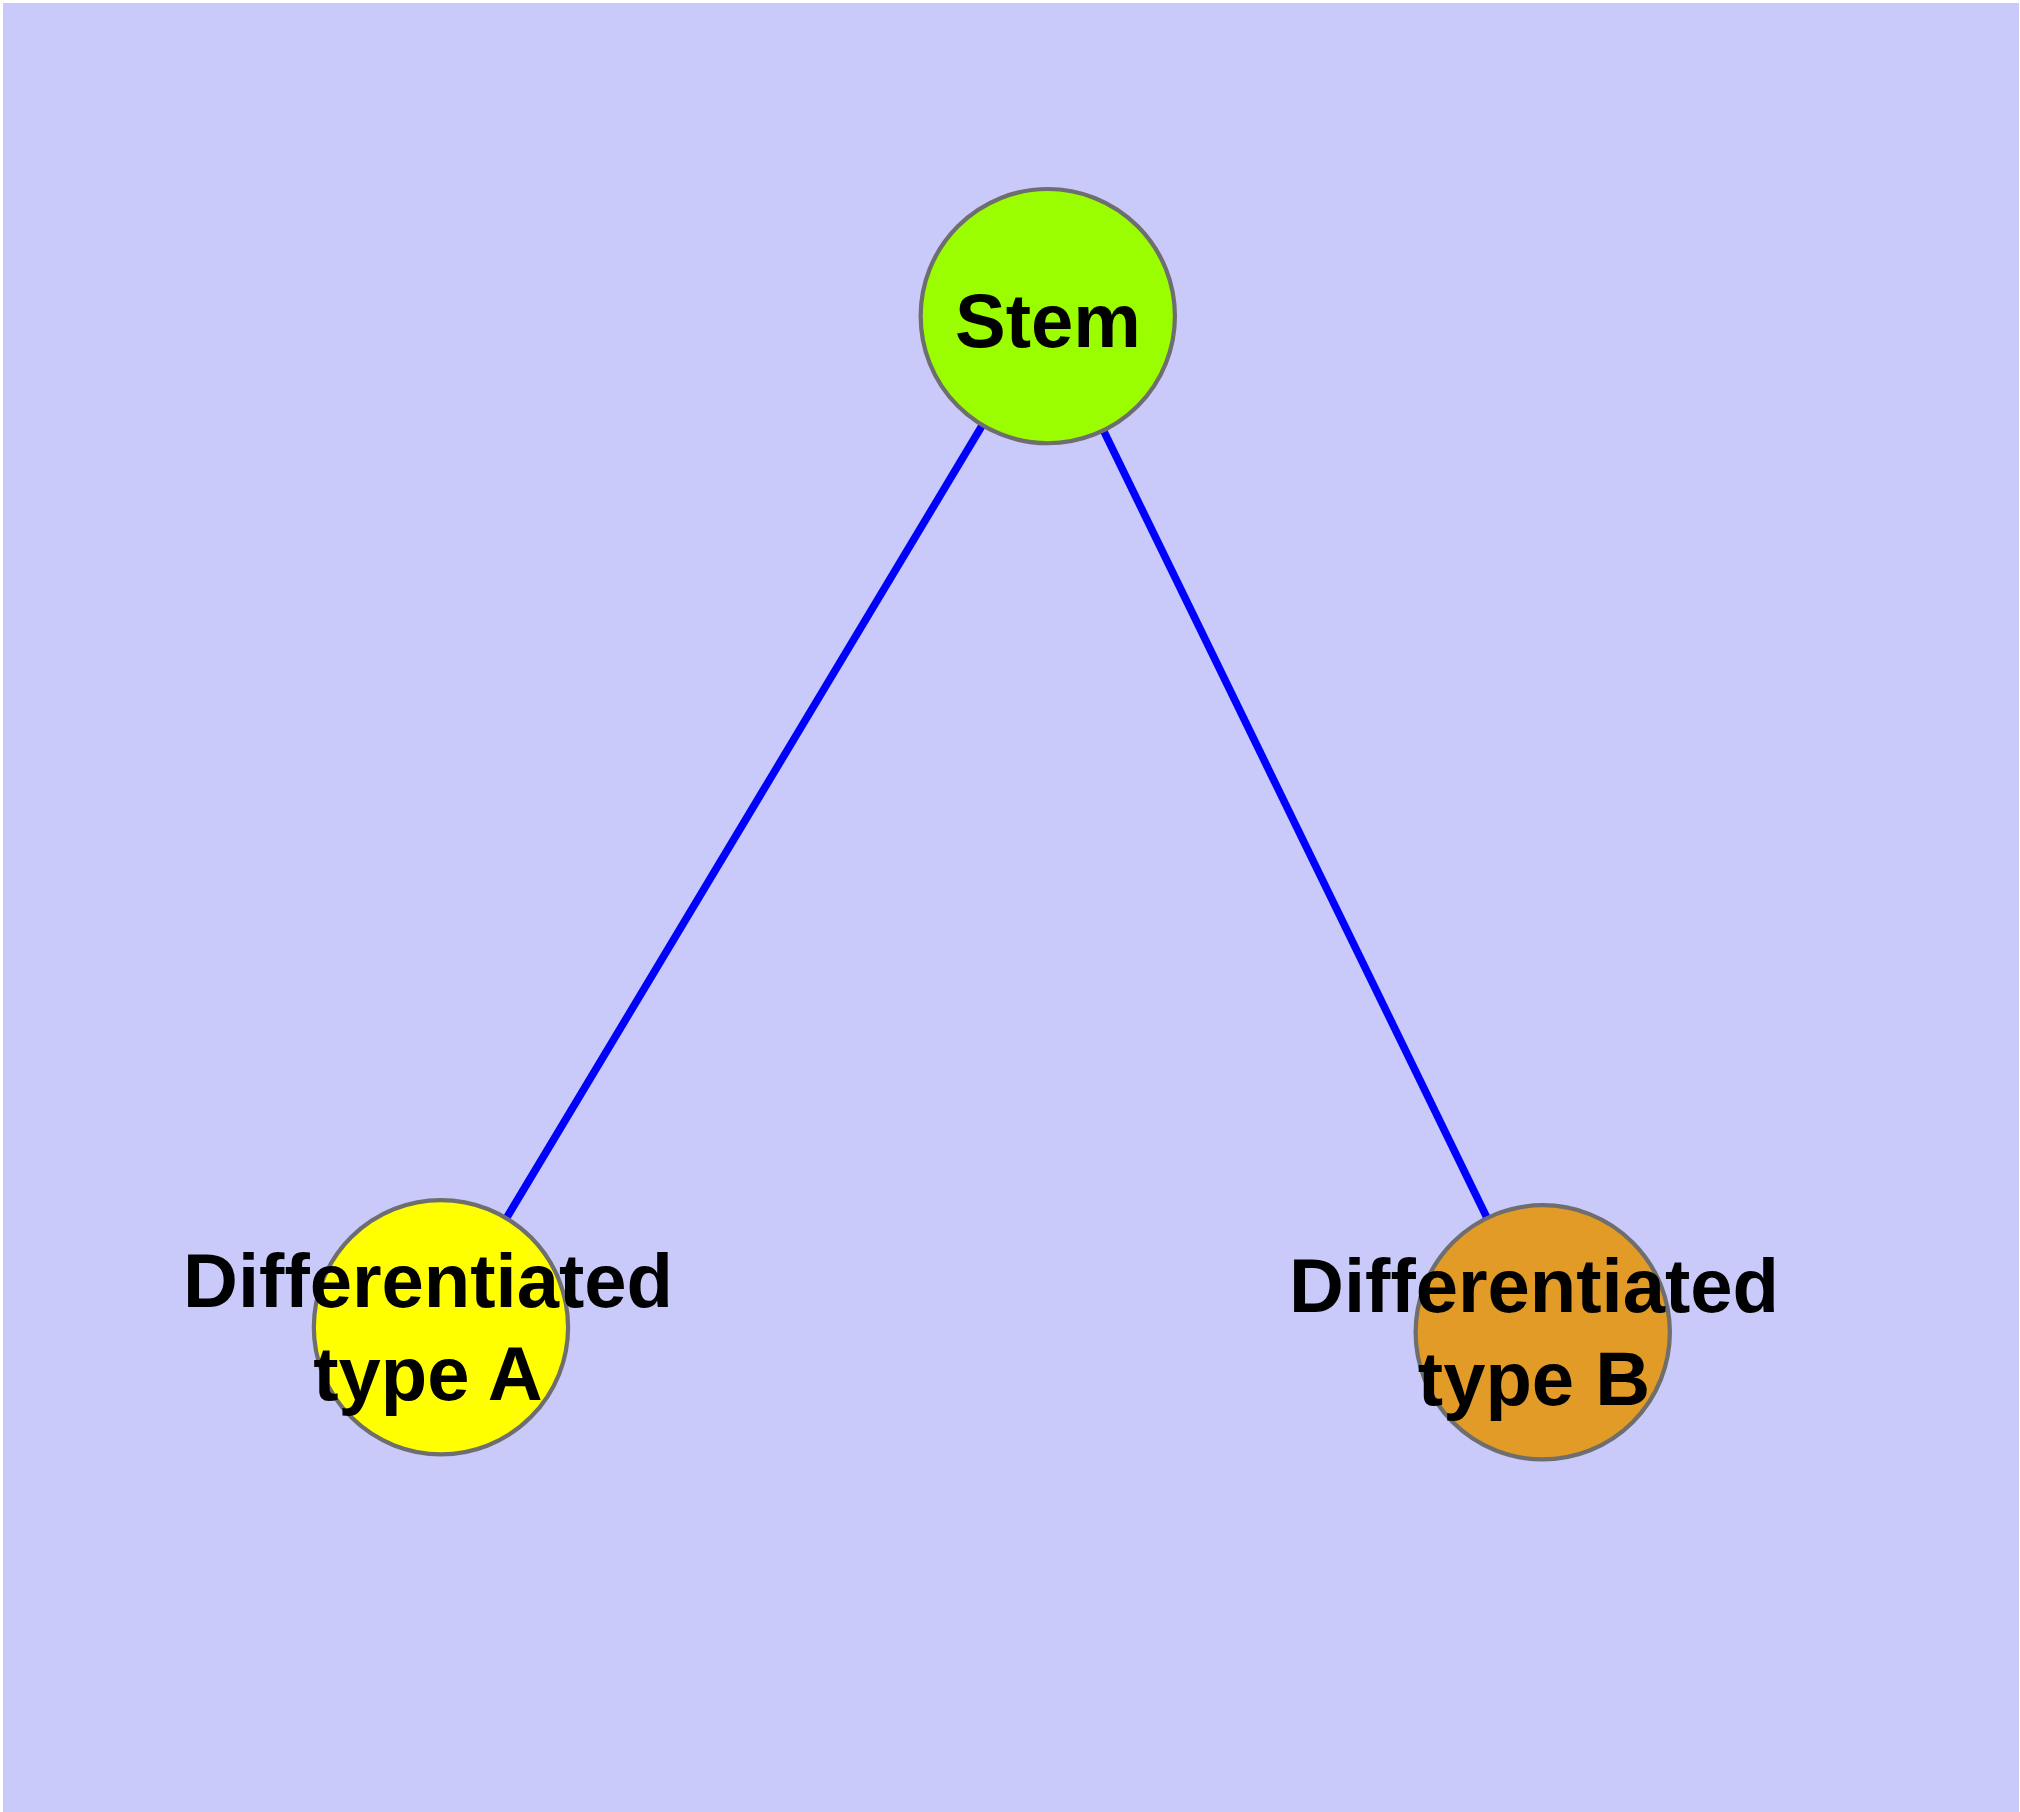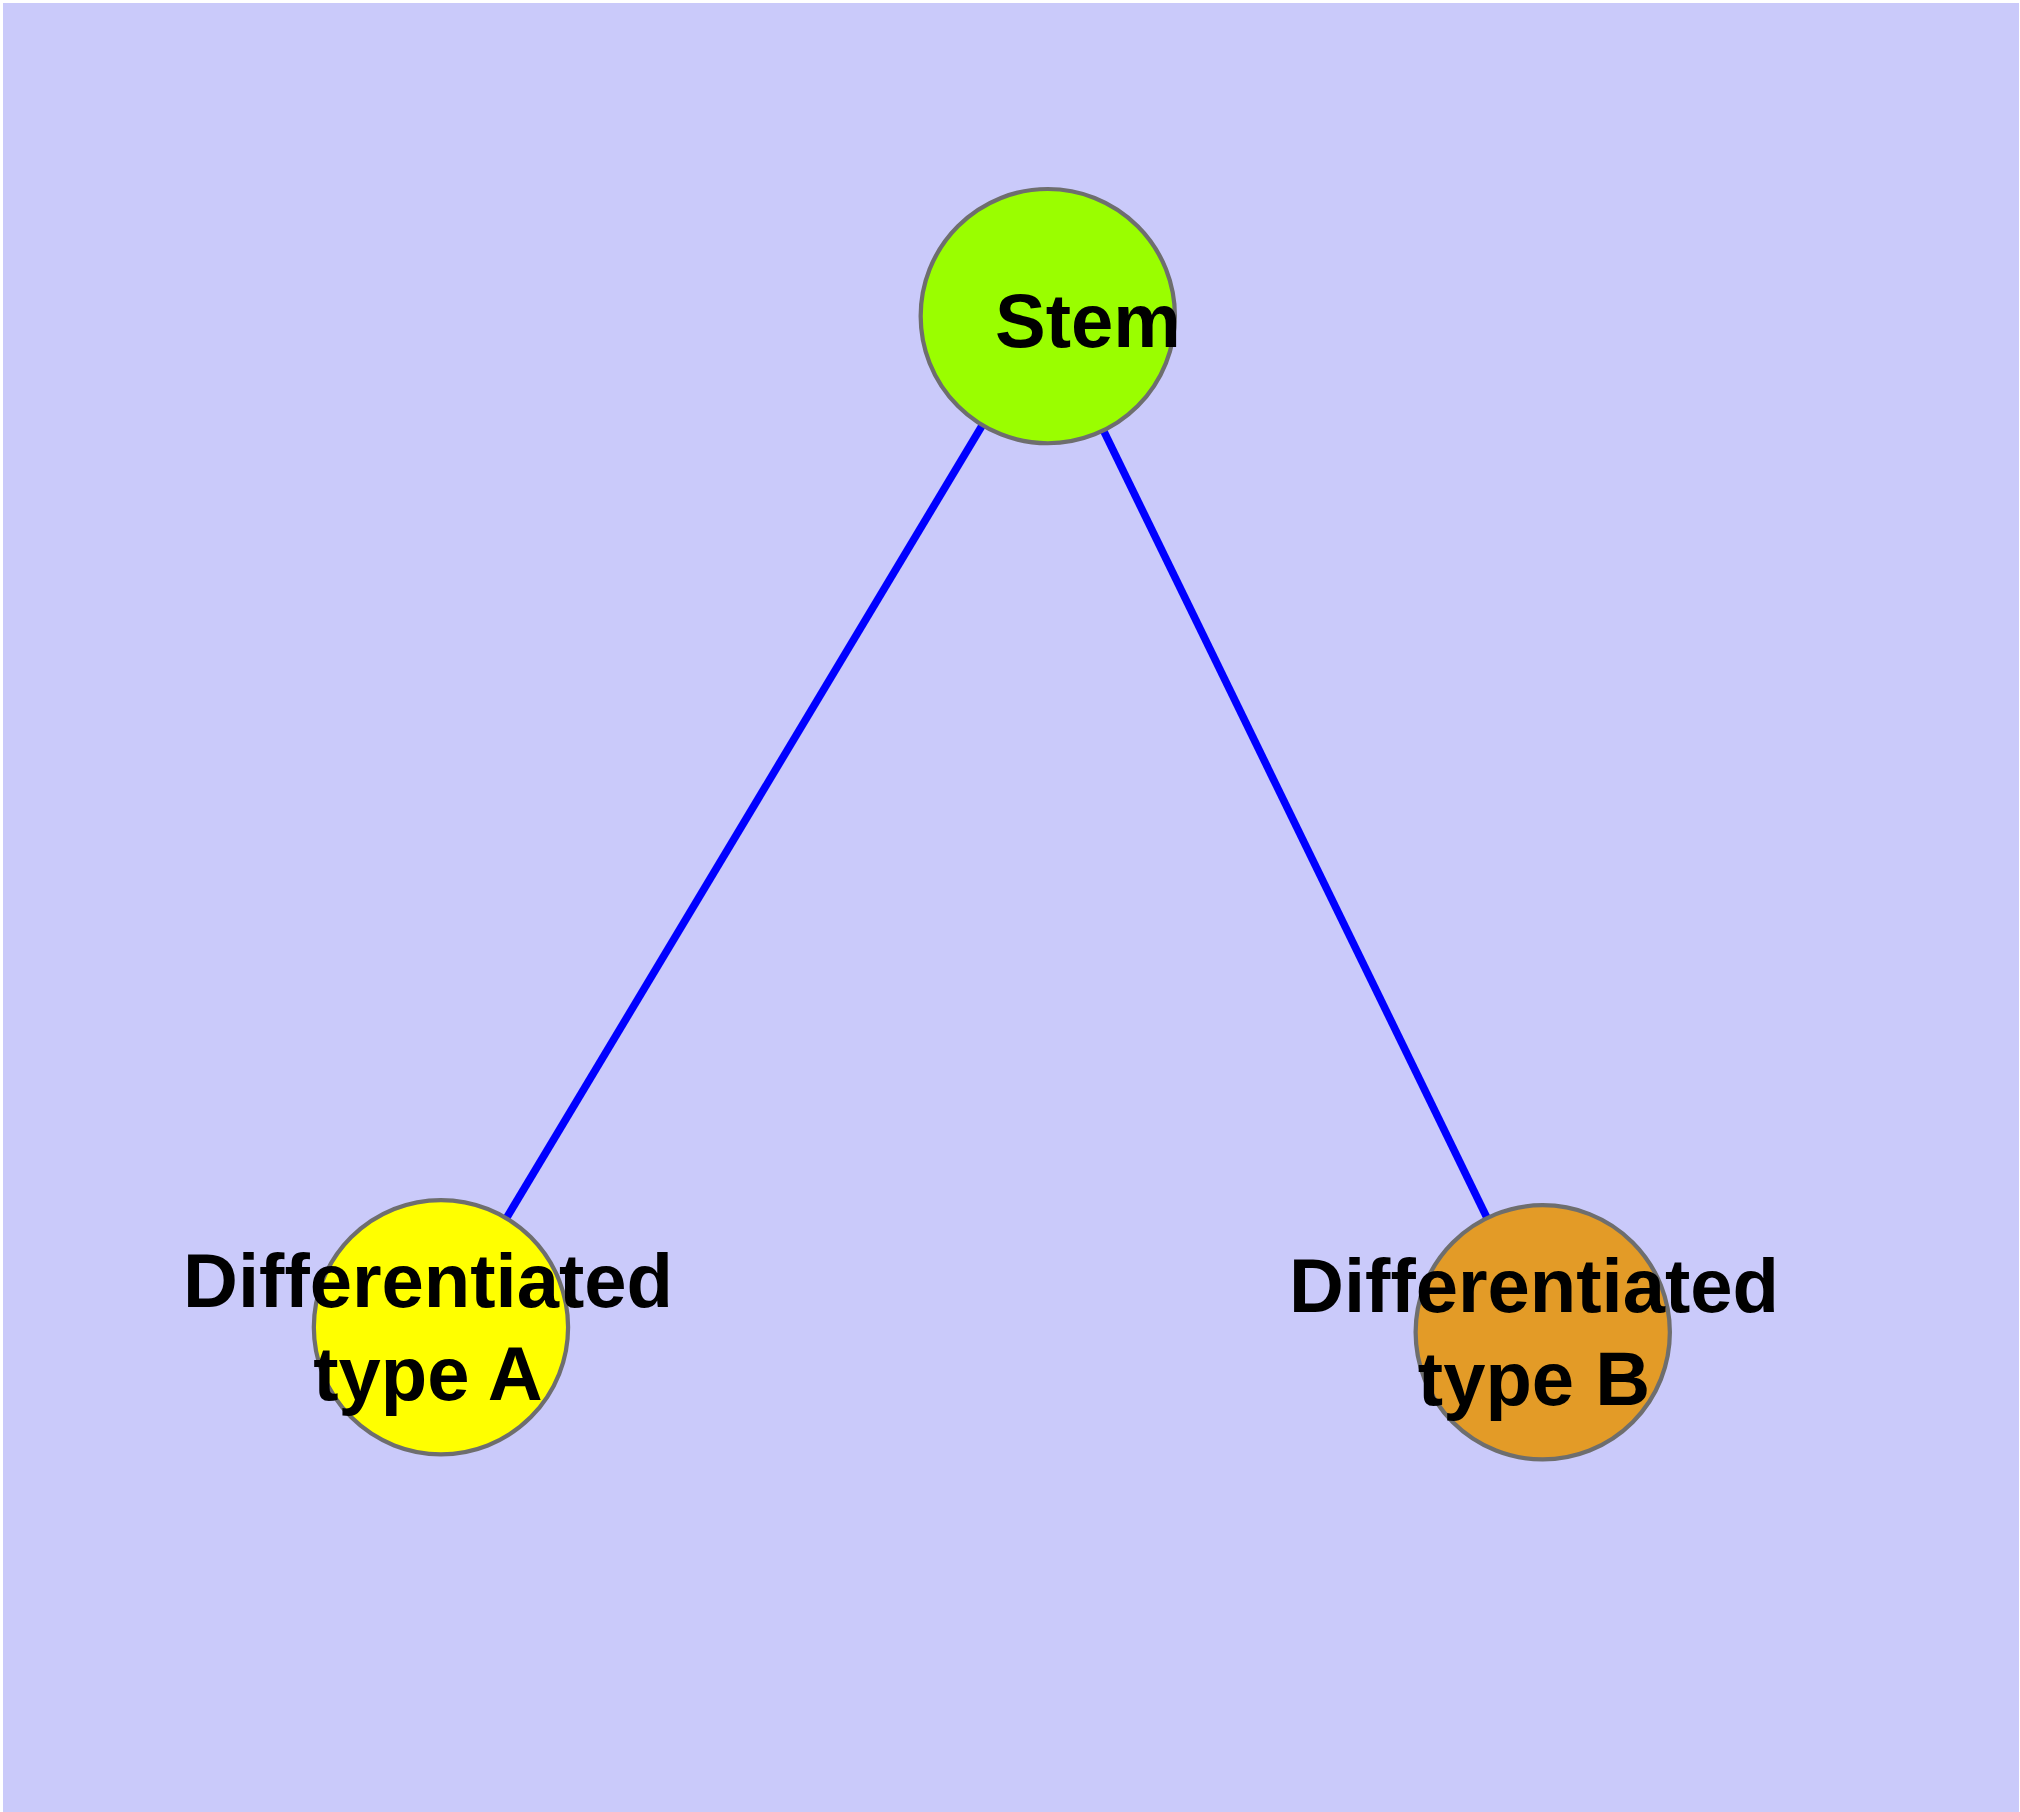--- a/index.html
+++ b/index.html
@@ -53,21 +53,21 @@
   <div class="plot-bg" style="background-color: rgb(202, 202, 250);"></div>
 
   <svg class="graph" viewBox="0 0 2384 2138">
     <line class="edge" x1="1236" y1="373" x2="520" y2="1566" stroke="#0000FF"></line>
     <line class="edge" x1="1236" y1="373" x2="1820" y2="1572" stroke="#0000FF"></line>
     <circle class="node" cx="1236" cy="373" r="150" fill="#9AFE00" stroke="#6E6E6E"></circle>
     <circle class="node" cx="520" cy="1566" r="150" fill="#FFFF00" stroke="#6E6E6E"></circle>
     <circle class="node" cx="1820" cy="1572" r="150" fill="#E39B27" stroke="#6E6E6E"></circle>
   </svg>
 
-  <div class="node-label" style="left:1088px; top:320px;">Stem</div>
+  <div class="node-label" style="left:1048px; top:320px;">Stem</div>
 
   <div class="node-label" style="left:428px; top:1327px;">Differentiated
 type A</div>
 
   <div class="node-label" style="left:1534px; top:1332px;">Differentiated
 type B</div>
 
 </div>
 
 

